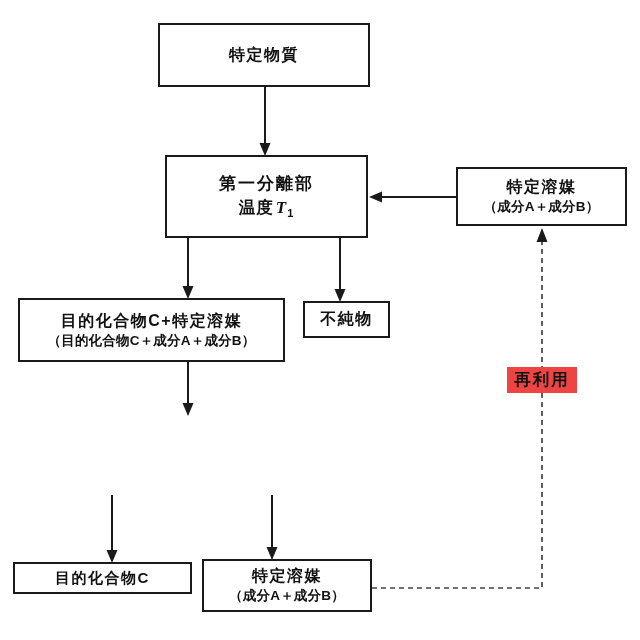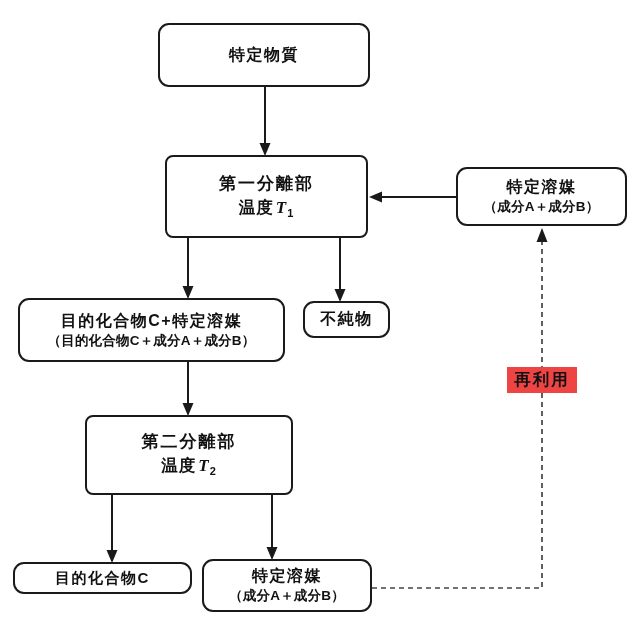--- a/index.html
+++ b/index.html
@@ -28,25 +28,25 @@
     background: #ffffff;
     border: 2.2px solid #1a1a1a;
     display: flex;
     flex-direction: column;
     align-items: center;
     justify-content: center;
     text-align: center;
     font-weight: bold;
   }
   .rounded {
-    border-radius: 11px;
+    border-radius: 0;
   }
   .process {
     border-width: 2.6px;
-    border-radius: 8px;
+    border-radius: 0;
   }
   .box .title {
     font-size: 16px;
     line-height: 1.3;
     letter-spacing: 1.5px;
     white-space: nowrap;
   }
   .box .subtitle {
     font-size: 13.5px;
     line-height: 1.3;
@@ -164,26 +164,20 @@
 
   <div class="box rounded" id="box-target-plus-solvent">
     <div class="title">目的化合物C+特定溶媒</div>
     <div class="subtitle">（目的化合物C＋成分A＋成分B）</div>
   </div>
 
   <div class="box rounded" id="box-impurities">
     <div class="title">不純物</div>
   </div>
 
-  <div class="box process" id="box-second-separation">
-    <div class="title">第二分離部</div>
-    <div class="temp-line">
-      <span>温度</span><span class="tvar">T</span><sub>2</sub>
-    </div>
-  </div>
 
   <div class="box rounded" id="box-target-compound">
     <div class="title">目的化合物C</div>
   </div>
 
   <div class="box rounded" id="box-specific-solvent-bot">
     <div class="title">特定溶媒</div>
     <div class="subtitle">（成分A＋成分B）</div>
   </div>
 

